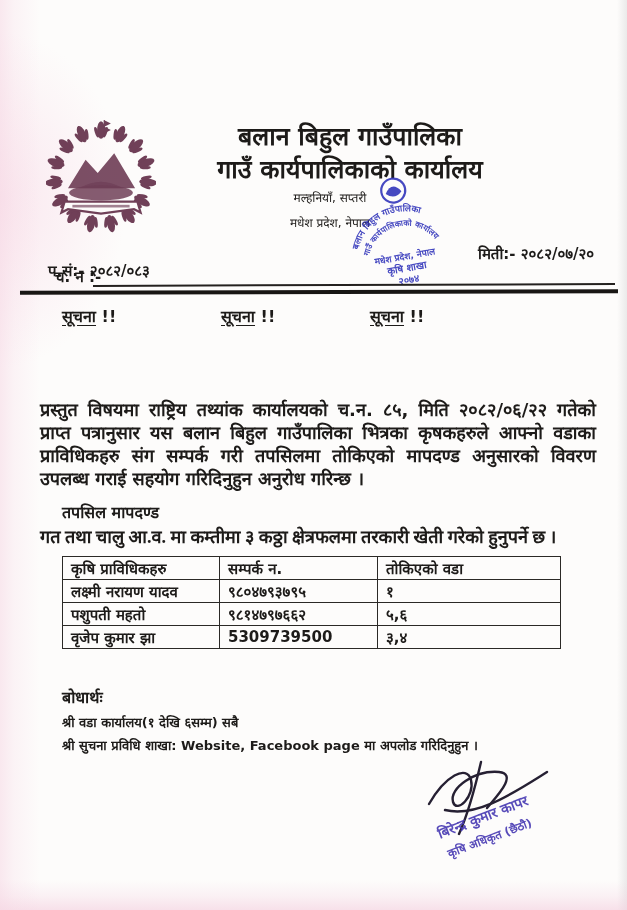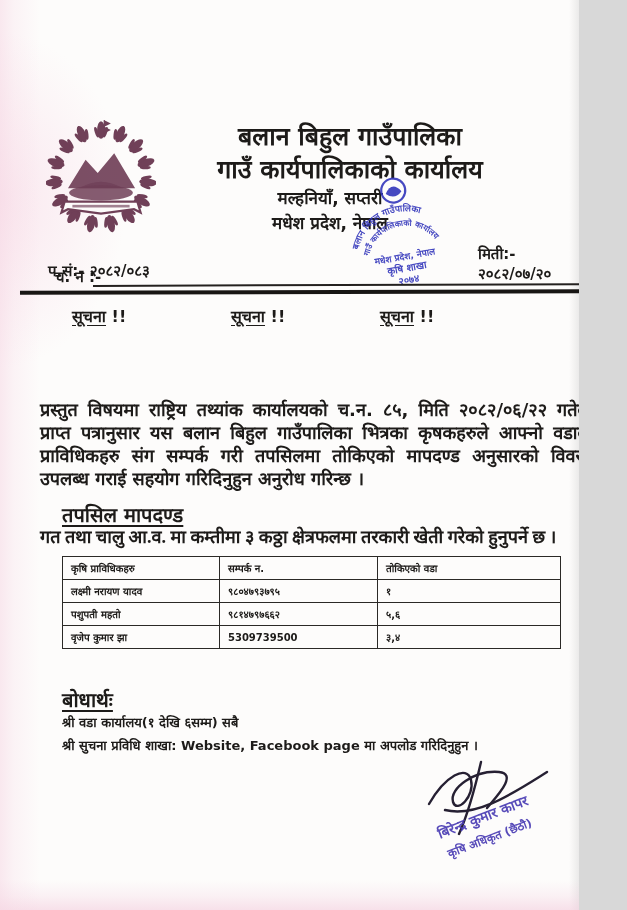--- a/index.html
+++ b/index.html
@@ -1,46 +1,46 @@
 <!DOCTYPE html>
 <html><head>
 <meta charset="utf-8">
 <style>
   html,body{margin:0;padding:0;background:#d8d8d8;}
   .page{
-    position:relative;width:579px;height:910px;overflow:hidden;
+    position:relative;width:627px;height:910px;overflow:hidden;
     background:
       linear-gradient(90deg, rgba(246,215,228,.55) 0px, rgba(246,215,228,.25) 14px, rgba(255,255,255,0) 40px),
       linear-gradient(0deg, rgba(243,206,222,.6) 0px, rgba(243,206,222,.25) 14px, rgba(255,255,255,0) 30px),
       linear-gradient(270deg, rgba(200,200,200,.35) 0px, rgba(255,255,255,0) 10px),
       radial-gradient(180px 240px at 0px 200px, rgba(247,210,226,.5), rgba(255,255,255,0) 70%),
       #fdfcfb;
     font-family:"DejaVu Sans","Liberation Sans",sans-serif;
     color:#1d1b19;
   }
   .abs{position:absolute;}
   
   .title-block{left:150px;top:120px;width:400px;text-align:center;}
   .t1{font-size:25px;font-weight:700;line-height:33px;}
   .t2{font-size:25px;font-weight:700;line-height:33px;}
-  .addr{font-size:17px;font-weight:700;line-height:25px;transform:translateX(-20px);}
+  .addr{font-size:12px;font-weight:400;line-height:25px;transform:translateX(-20px);}
   
   .meta{font-size:15px;font-weight:700;}
   .rule-thin{left:93px;top:284px;width:522px;height:2px;background:#24211f;transform:rotate(-.2deg);}
   .rule-thick{left:20px;top:290px;width:598px;height:4px;background:#181614;transform:rotate(-.15deg);}
   
-  .notice{font-size:16px;font-weight:700;margin-left:10px;}
+  .notice{font-size:16px;font-weight:700;}
   .notice u{text-decoration:underline;text-underline-offset:3px;}
   .subject{left:0;top:352px;width:627px;text-align:center;font-size:16px;font-weight:700;}
   .body-par{left:40px;top:398px;width:556px;font-size:18px;font-weight:600;line-height:23px;text-align:justify;}
-  .sec-head{font-size:20px;font-weight:700;text-decoration:underline;text-underline-offset:3px;}
+  .sec-head{font-size:16px;font-weight:700;text-underline-offset:3px;}
   .criteria{left:40px;top:524px;width:560px;font-size:18px;font-weight:600;font-family:Liberation Serif, serif;}
   
   table.tech{border-collapse:collapse;table-layout:fixed;}
-  table.tech td{border:1.6px solid #2b2926;font-size:10px;font-weight:600;padding:1px 8px;height:20px;white-space:nowrap;overflow:hidden;}
+  table.tech td{border:1.6px solid #2b2926;font-size:15px;font-weight:600;padding:1px 8px;height:20px;white-space:nowrap;overflow:hidden;}
   table.tech tr.hdr td{font-weight:700;}
   
   .cc-line{font-size:13px;font-weight:600;}
   
   .sig-stamp{color:#4a3cb4;font-weight:700;transform:rotate(-21deg);transform-origin:left center;white-space:nowrap;opacity:.92;}
 </style>
 </head>
 <body>
 
 <div class="page">

